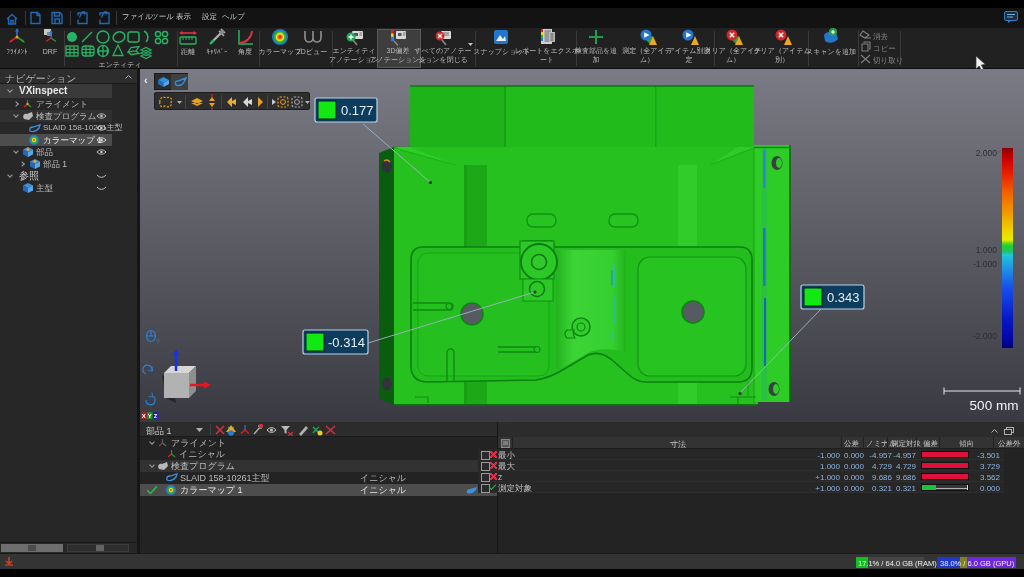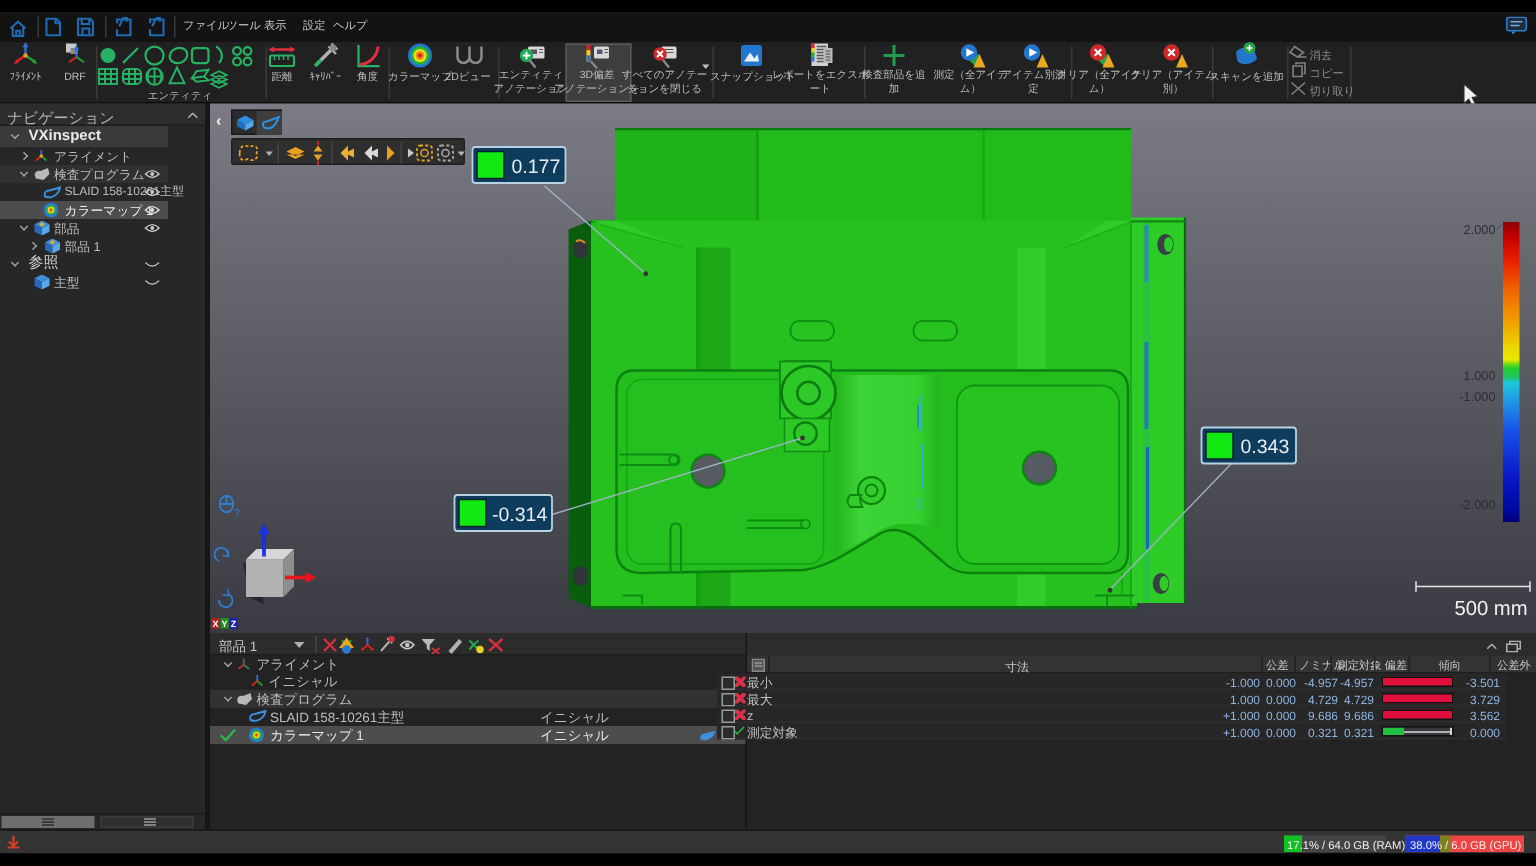--- a/index.html
+++ b/index.html
@@ -748,19 +748,19 @@
 
 <div class="abs" id="statusbar">
   <svg class="abs" style="left:4px;top:3px" width="10" height="10">
         <path d="M5 0 V6 M2 4 L5 7 L8 4" stroke="#d04020" stroke-width="1.5" fill="none"></path>
         <path d="M1 8 H9" stroke="#d04020" stroke-width="1.2"></path>
       </svg>
   <div class="abs" style="left:856px;top:3px;width:68px;height:11px;background:#454545">
     <div class="abs" style="left:0;top:0;width:12px;height:11px;background:#10c020"></div>
     <div class="abs" style="left:2px;top:1.5px;font-size:7.5px;color:#f0f0f0;white-space:nowrap">17.1% / 64.0 GB (RAM)</div>
   </div>
-  <div class="abs" style="left:937px;top:3px;width:79px;height:11px;background:#ef4444">
+  <div class="abs" style="left:937px;top:3px;width:79px;height:11px;background:#6d28d9">
     <div class="abs" style="left:0;top:0;width:23px;height:11px;background:#2038c8"></div>
     <div class="abs" style="left:23px;top:0;width:7px;height:11px;background:#808020"></div>
     <div class="abs" style="left:3px;top:1.5px;font-size:7.5px;color:#f0f0f0;white-space:nowrap">38.0% / 6.0 GB (GPU)</div>
   </div>
 </div>
 <div class="abs" id="blackbot"></div>
 </div>
 </body></html>

